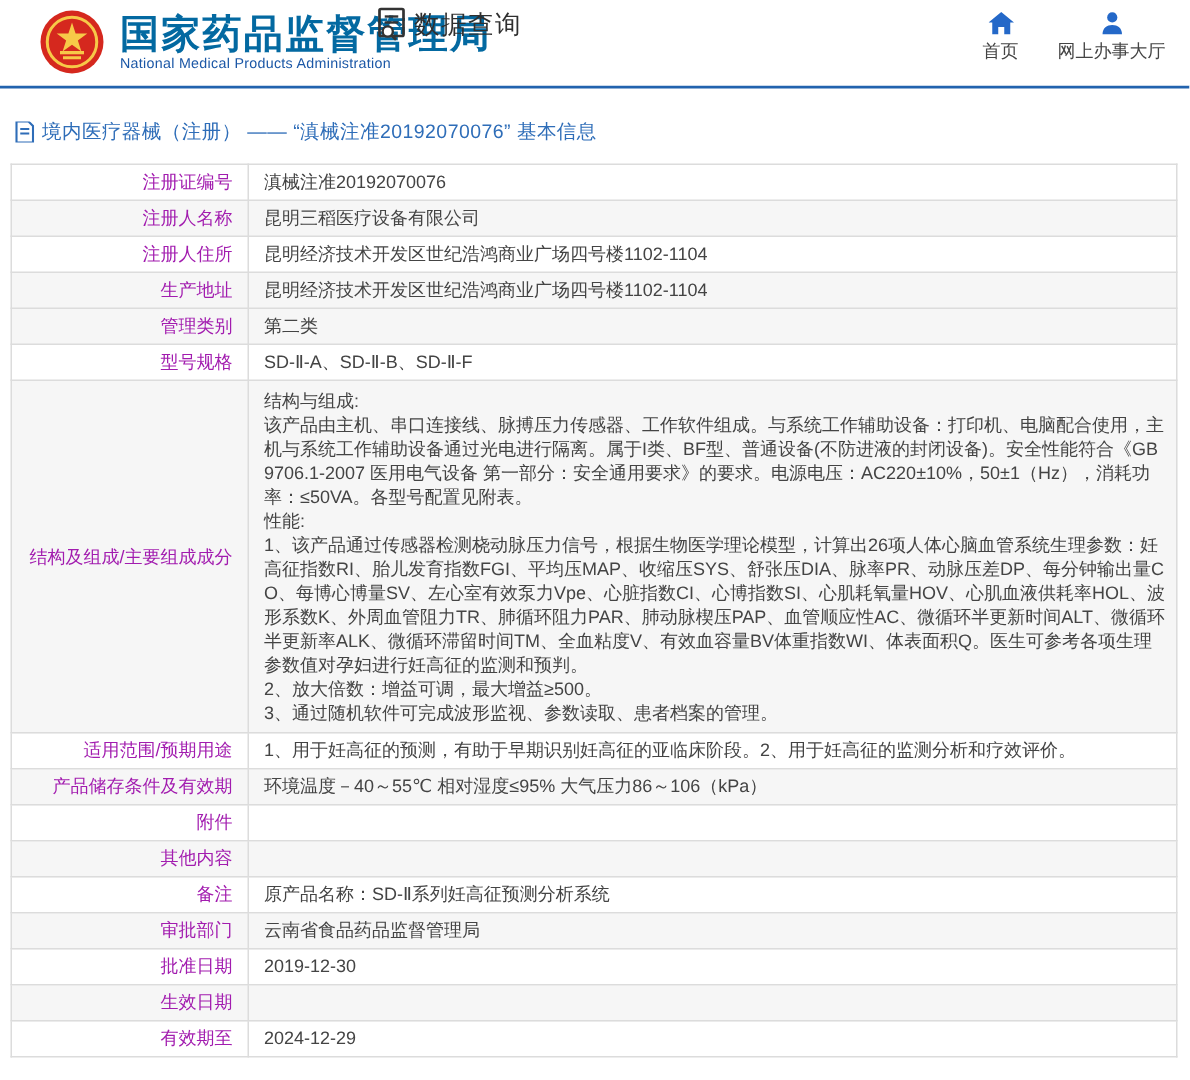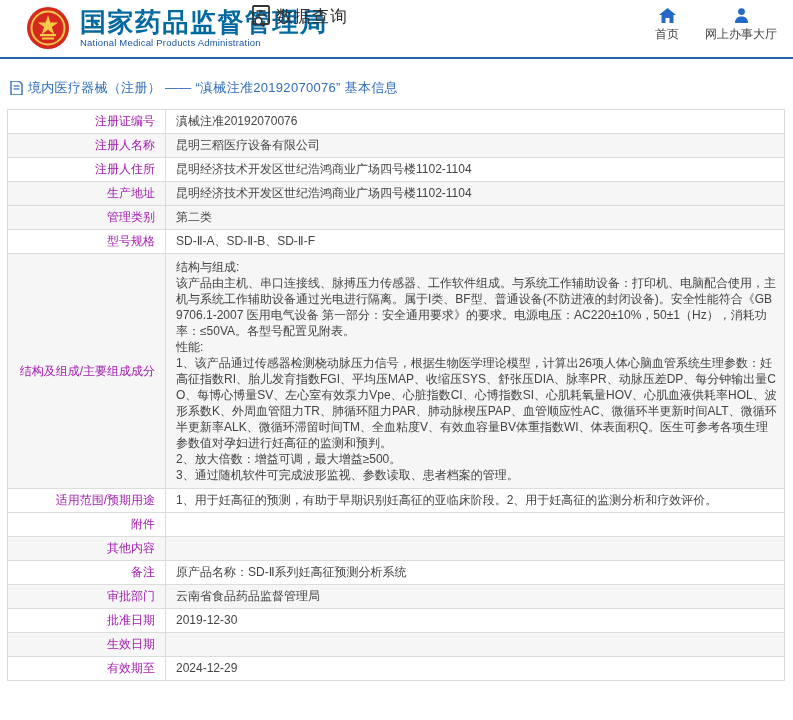--- a/index.html
+++ b/index.html
@@ -120,20 +120,24 @@
 该产品由主机、串口连接线、脉搏压力传感器、工作软件组成。与系统工作辅助设备：打印机、电脑配合使用，主机与系统工作辅助设备通过光电进行隔离。属于I类、BF型、普通设备(不防进液的封闭设备)。安全性能符合《GB 9706.1-2007 医用电气设备 第一部分：安全通用要求》的要求。电源电压：AC220±10%，50±1（Hz），消耗功率：≤50VA。各型号配置见附表。
 性能:
 1、该产品通过传感器检测桡动脉压力信号，根据生物医学理论模型，计算出26项人体心脑血管系统生理参数：妊高征指数RI、胎儿发育指数FGI、平均压MAP、收缩压SYS、舒张压DIA、脉率PR、动脉压差DP、每分钟输出量CO、每博心博量SV、左心室有效泵力Vpe、心脏指数CI、心博指数SI、心肌耗氧量HOV、心肌血液供耗率HOL、波形系数K、外周血管阻力TR、肺循环阻力PAR、肺动脉楔压PAP、血管顺应性AC、微循环半更新时间ALT、微循环半更新率ALK、微循环滞留时间TM、全血粘度V、有效血容量BV体重指数WI、体表面积Q。医生可参考各项生理参数值对孕妇进行妊高征的监测和预判。
 2、放大倍数：增益可调，最大增益≥500。
 3、通过随机软件可完成波形监视、参数读取、患者档案的管理。</td>
       </tr>
       <tr>
         <td class="label-cell">适用范围/预期用途</td>
         <td class="value-cell">1、用于妊高征的预测，有助于早期识别妊高征的亚临床阶段。2、用于妊高征的监测分析和疗效评价。</td>
       </tr>
+      <tr class="alt">
+        <td class="label-cell">产品储存条件及有效期</td>
+        <td class="value-cell">环境温度－40～55℃ 相对湿度≤95% 大气压力86～106（kPa）</td>
+      </tr>
       <tr>
         <td class="label-cell">附件</td>
         <td class="value-cell"></td>
       </tr>
       <tr class="alt">
         <td class="label-cell">其他内容</td>
         <td class="value-cell"></td>
       </tr>
       <tr>
         <td class="label-cell">备注</td>

